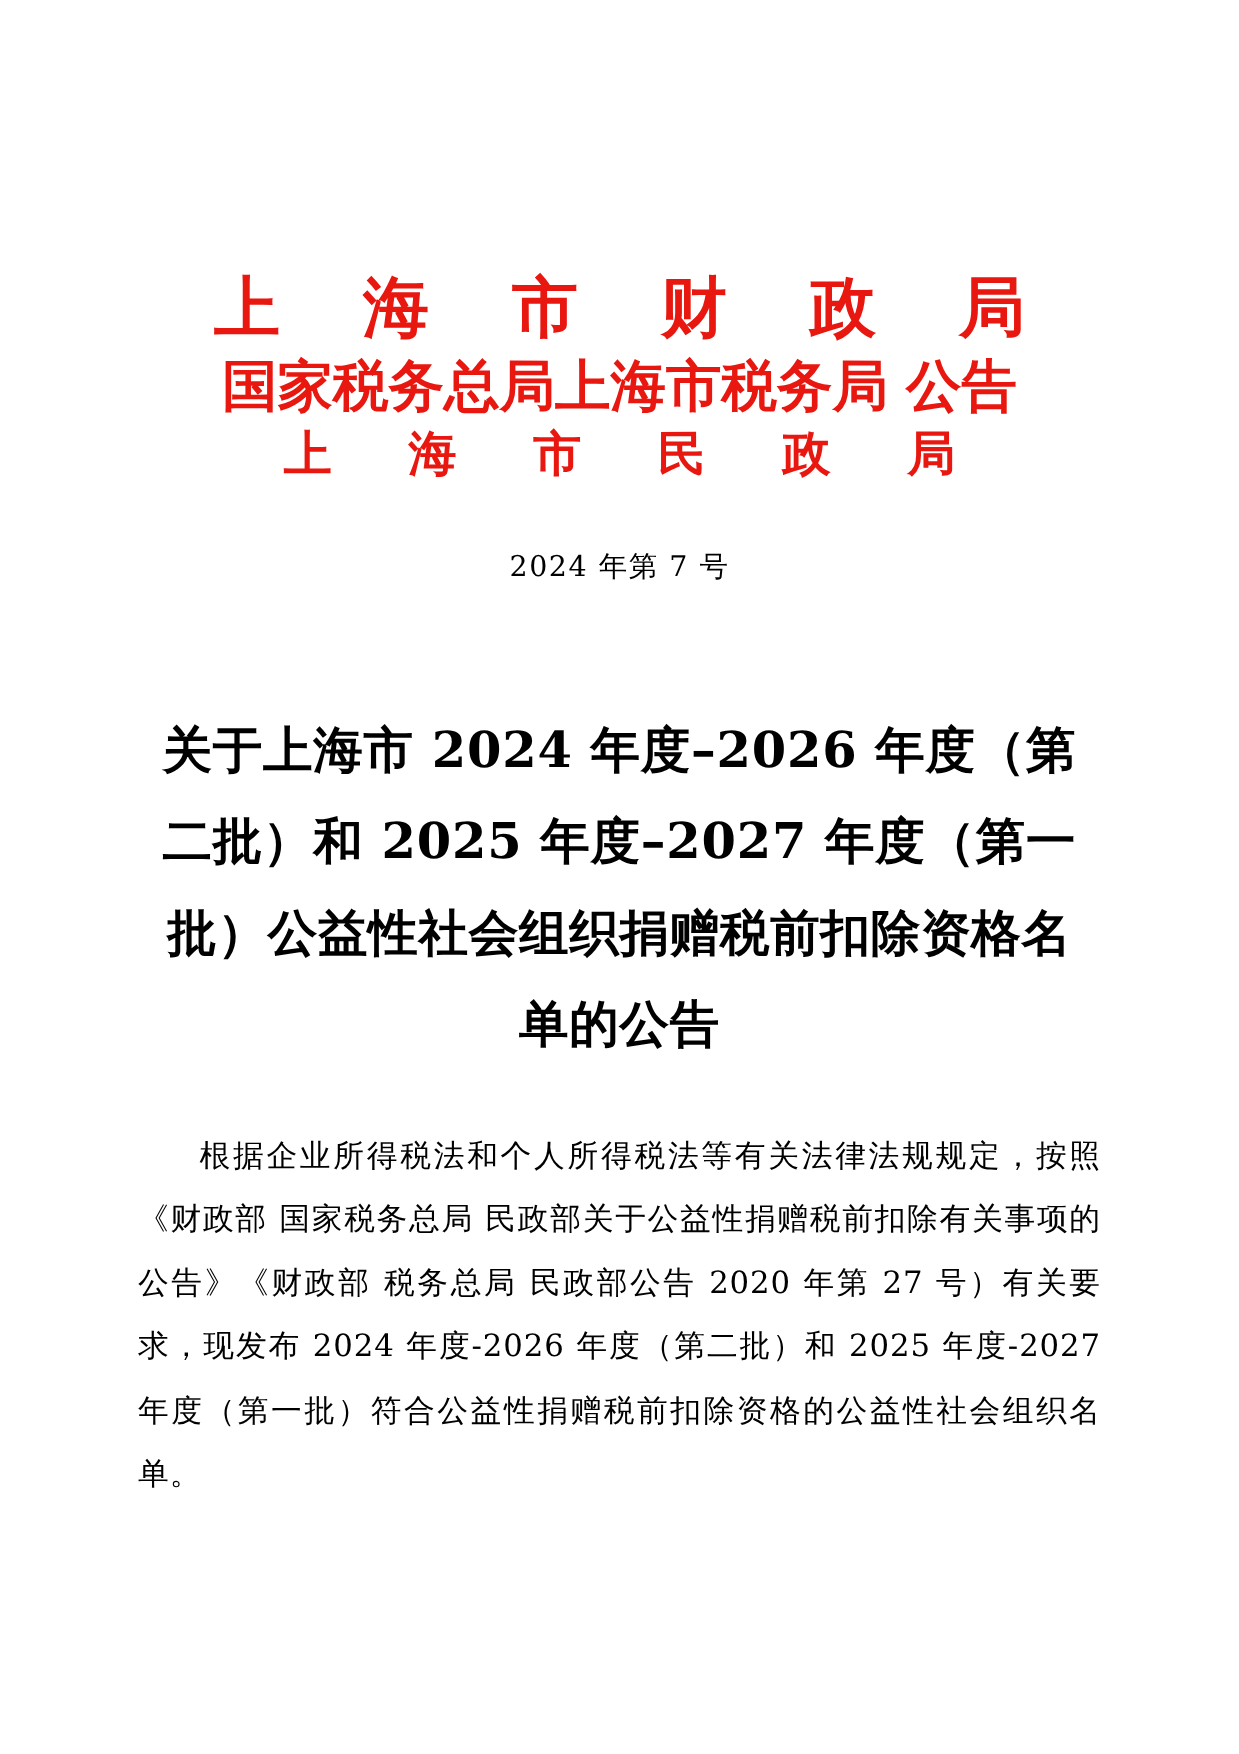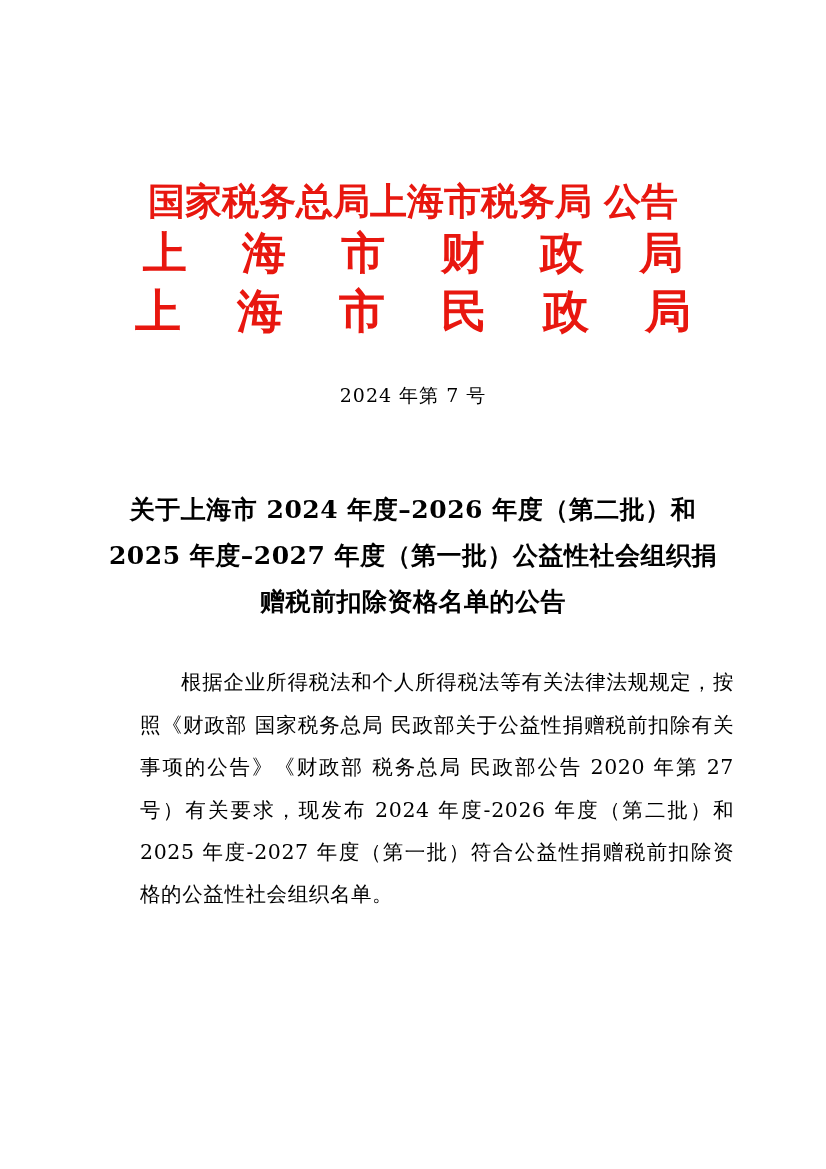--- a/index.html
+++ b/index.html
@@ -40,67 +40,66 @@
   }
   .masthead-line.l2 {
     font-size: 37px;
     letter-spacing: 0px;
   }
   .masthead-line.l2 .gap {
     display: inline-block;
     width: 12px;
   }
   .masthead-line.l3 {
-    font-size: 46px;
+    font-size: 32px;
     letter-spacing: 20px;
     padding-left: 20px;
   }
   
   .issue-no {
     margin-top: 42px;
     text-align: center;
     font-size: 19px;
     font-family: "DejaVu Serif", "Liberation Serif", serif;
     letter-spacing: 1px;
   }
   
   .doc-title {
     margin-top: 78px;
     text-align: center;
-    font-size: 25px;
+    font-size: 33px;
     font-weight: bold;
     line-height: 1.85;
     letter-spacing: 0.5px;
     padding: 0 8px;
   }
   
   .body-text {
     margin-top: 36px;
     font-size: 20.5px;
     line-height: 2.07;
     text-align: justify;
     text-justify: inter-ideograph;
     letter-spacing: 0.6px;
-    margin-left: 48px;
   }
   .body-text p {
     margin: 0;
     text-indent: 2em;
   }
 </style>
 </head>
 <body>
 
 <div class="page">
 
   <div class="masthead">
+    <div class="masthead-line l1">上 海 市 财 政 局</div>
     <div class="masthead-line l2">
       <span>国家税务总局上海市税务局</span><span class="gap"></span><span>公告</span>
     </div>
-    <div class="masthead-line l1">上 海 市 财 政 局</div>
     <div class="masthead-line l3">上 海 市 民 政 局</div>
   </div>
 
   <div class="issue-no">2024 年第 7 号</div>
 
   <div class="doc-title">关于上海市 2024 年度–2026 年度（第二批）和 2025 年度–2027 年度（第一批）公益性社会组织捐赠税前扣除资格名单的公告</div>
 
   <div class="body-text">
     <p>根据企业所得税法和个人所得税法等有关法律法规规定，按照《财政部 国家税务总局 民政部关于公益性捐赠税前扣除有关事项的公告》《财政部 税务总局 民政部公告 2020 年第 27 号）有关要求，现发布 2024 年度-2026 年度（第二批）和 2025 年度-2027 年度（第一批）符合公益性捐赠税前扣除资格的公益性社会组织名单。</p>
   </div>

